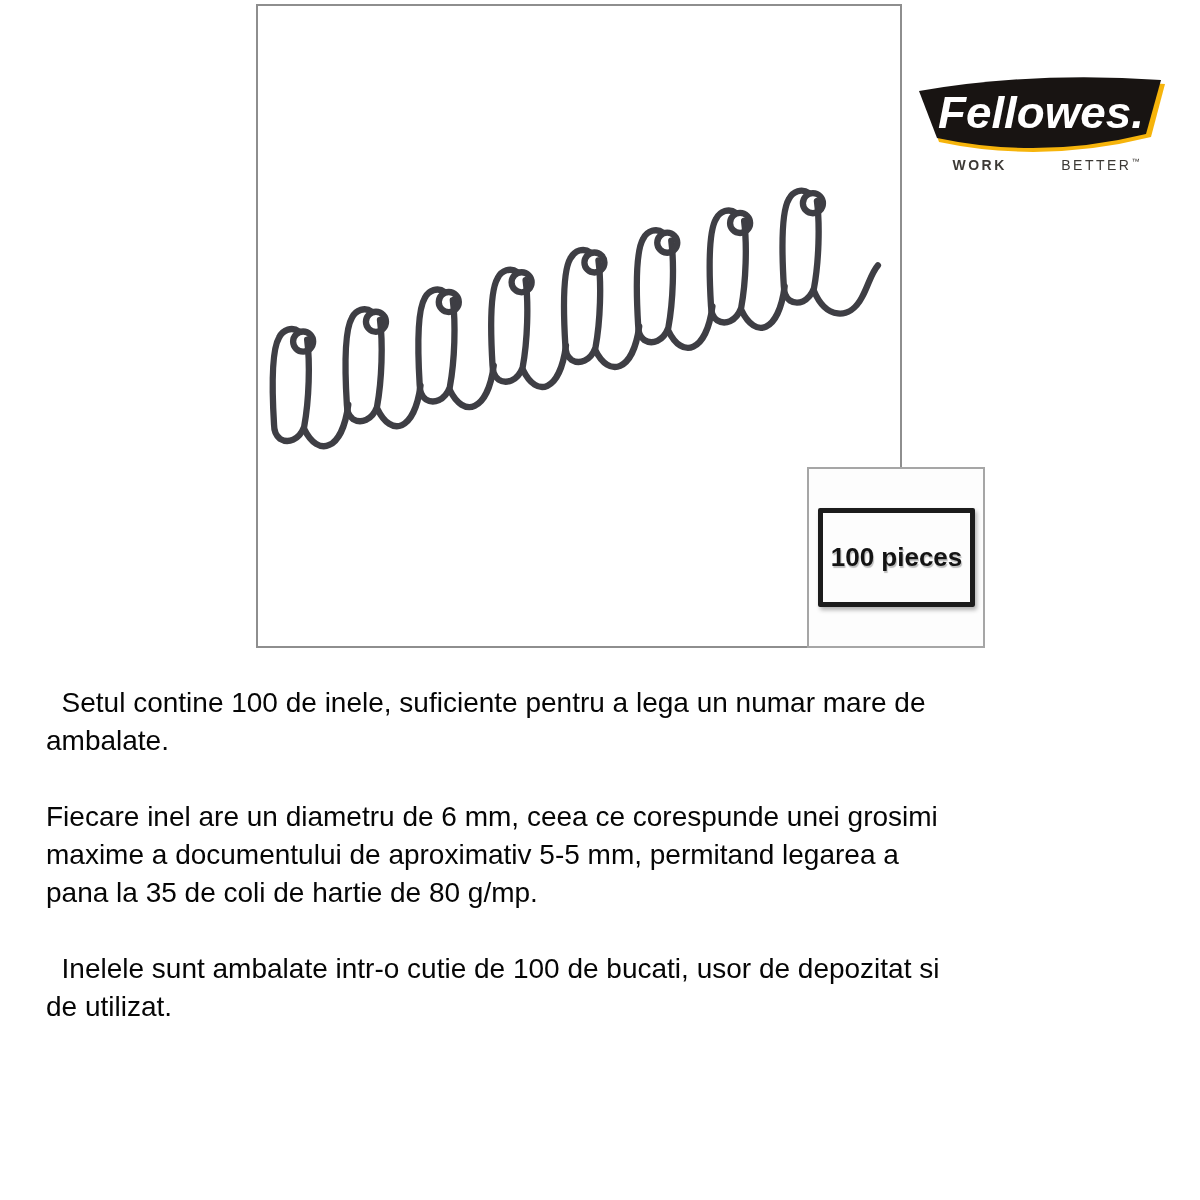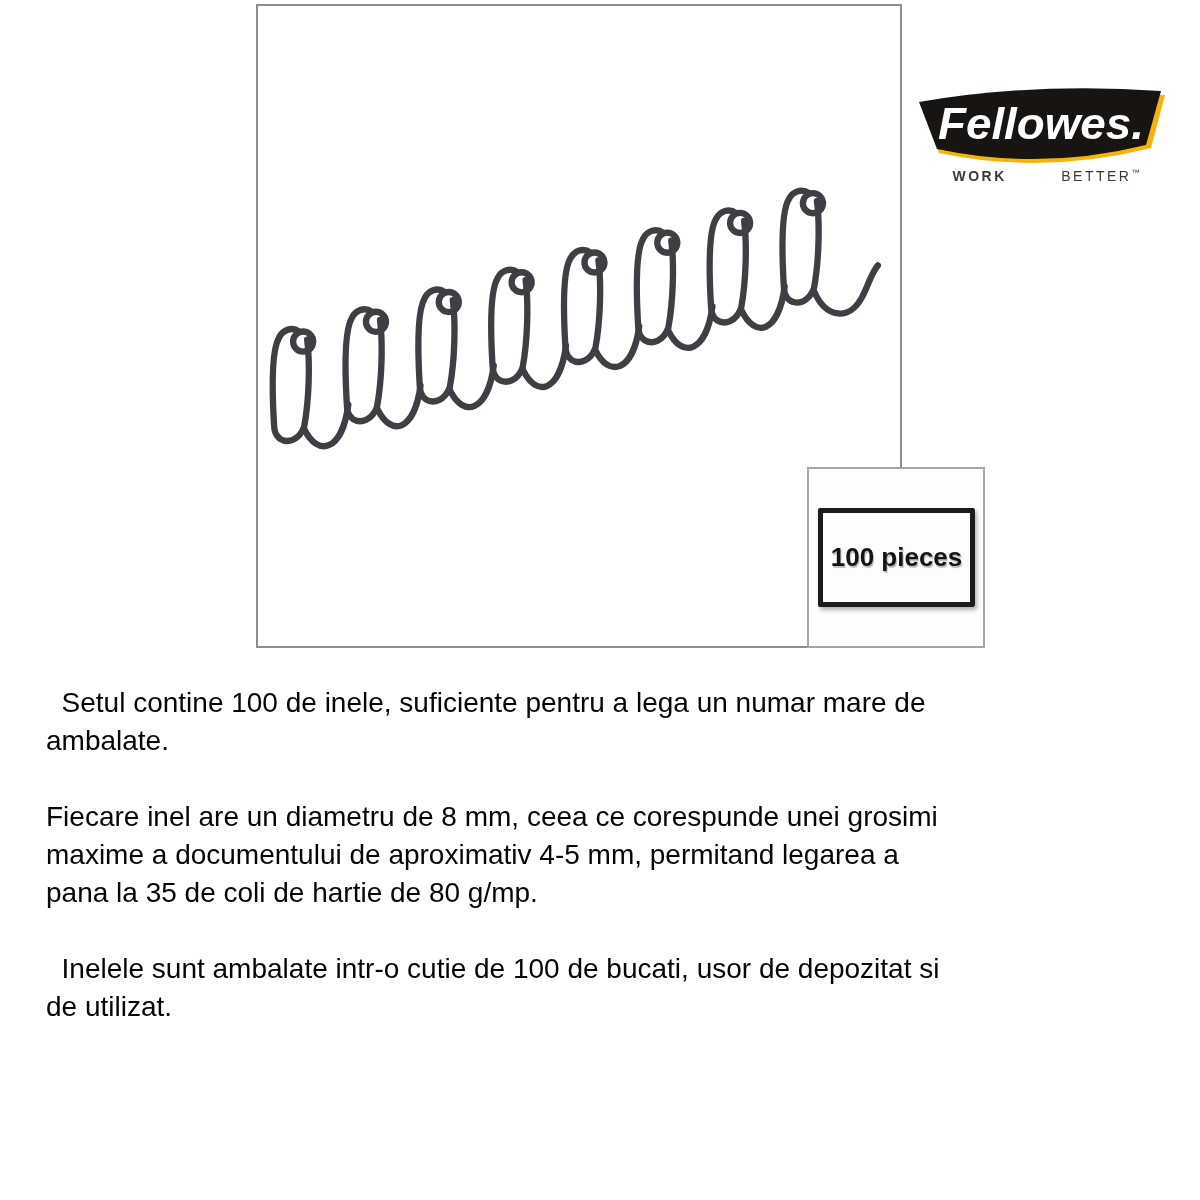--- a/index.html
+++ b/index.html
@@ -32,21 +32,21 @@
     box-shadow:2px 3px 4px rgba(0,0,0,.3);
     display:flex;align-items:center;justify-content:center;
   }
   .badge-label{
     font-size:26px;font-weight:700;letter-spacing:0;
     color:#141414;text-shadow:1px 2px 1px rgba(0,0,0,.25);
     white-space:pre;
   }
 
   
-  .logo{position:absolute;left:915px;top:85px;width:250px;z-index:3;}
+  .logo{position:absolute;left:915px;top:74px;width:250px;z-index:3;}
   .logo svg{display:block;width:250px;height:80px;}
   .logo-banner-black{fill:var(--brand-black,#181412);}
   .logo-banner-yellow{fill:var(--brand-yellow,#F6B40B);}
   .logo-wordmark{
     fill:var(--logo-text,#ffffff);
     font-family:"Liberation Sans",sans-serif;
     font-weight:bold;font-style:italic;font-size:44px;
   }
   .tagline{
     margin-top:3px;text-align:center;transform:translateX(6px);
@@ -117,21 +117,21 @@
   </svg>
   <div class="tagline"><span class="w1">WORK </span><span class="w2">BETTER</span><span class="tm">™</span></div>
 </div>
 
 <div class="description">
   <div class="para">
     <div class="line">  Setul contine 100 de inele, suficiente pentru a lega un numar mare de</div>
     <div class="line">ambalate.</div>
   </div>
   <div class="para">
-    <div class="line">Fiecare inel are un diametru de 8 mm, ceea ce corespunde unei grosimi</div>
-    <div class="line">maxime a documentului de aproximativ 4-5 mm, permitand legarea a</div>
+    <div class="line">Fiecare inel are un diametru de 6 mm, ceea ce corespunde unei grosimi</div>
+    <div class="line">maxime a documentului de aproximativ 5-5 mm, permitand legarea a</div>
     <div class="line">pana la 35 de coli de hartie de 80 g/mp.</div>
   </div>
   <div class="para">
     <div class="line">  Inelele sunt ambalate intr-o cutie de 100 de bucati, usor de depozitat si</div>
     <div class="line">de utilizat.</div>
   </div>
 </div>
 
 </body></html>

